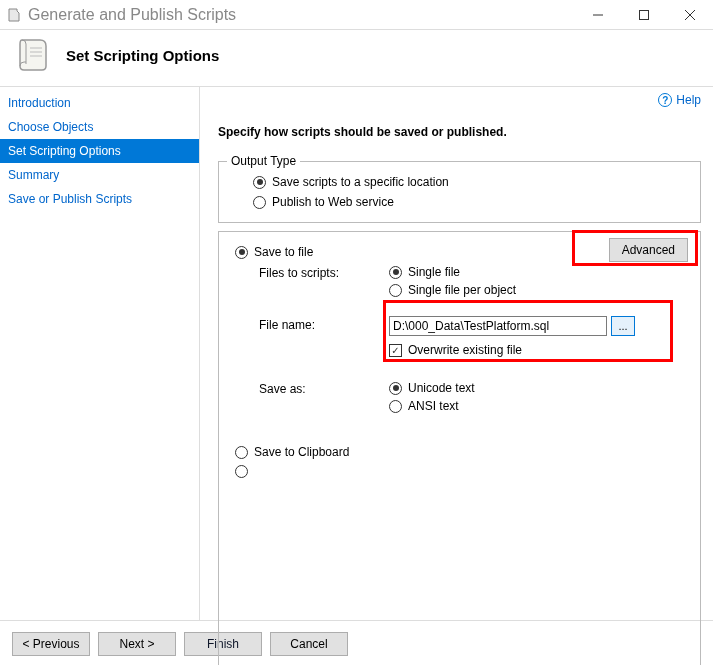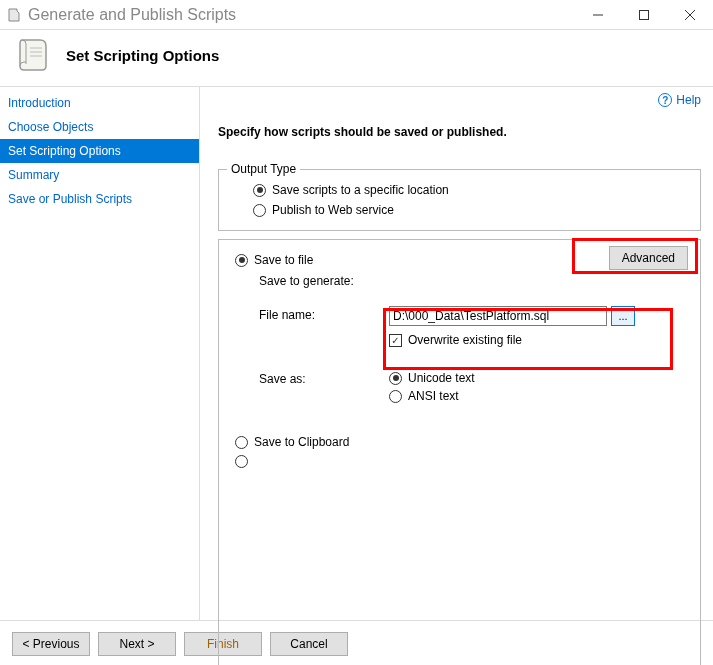--- a/index.html
+++ b/index.html
@@ -90,21 +90,21 @@
       border-radius: 50%;
       display: flex; align-items: center; justify-content: center;
       color: #0078d7;
       font-size: 10px;
       font-weight: bold;
     }
     .subtitle {
       font-weight: bold;
       font-size: 12px;
       margin-top: 30px;
-      margin-bottom: 30px;
+      margin-bottom: 22px;
     }
     
     .fieldset {
       border: 1px solid #bbb;
       padding: 10px 12px 10px 12px;
       margin-bottom: 8px;
       position: relative;
     }
     .fieldset-legend {
       position: absolute;
@@ -213,21 +213,21 @@
     .footer-btn {
       height: 24px;
       width: 78px;
       border: 1px solid #adadad;
       background: #e1e1e1;
       font-size: 12px;
       cursor: pointer;
       font-family: inherit;
     }
     .footer-btn.disabled {
-      color: #a16207;
+      color: #0f172a;
       cursor: default;
     }
     .main-fieldset {
       height: 448px;
     }
   </style>
 </head>
 <body>
 
 <div class="titlebar">
@@ -306,21 +306,31 @@
       <div class="redbox-2"></div>
 
       <div class="radio-row top-level">
         <span class="radio checked"></span>
         <span>Save to file</span>
       </div>
 
       <button class="advanced-btn">Advanced</button>
 
       <div class="option-grid">
-        <div class="option-label">Save to generate:</div>
+        <div class="option-label">Files to scripts:</div>
+        <div class="sub-options">
+          <div class="sub-radio-row">
+            <span class="radio checked"></span>
+            <span>Single file</span>
+          </div>
+          <div class="sub-radio-row">
+            <span class="radio"></span>
+            <span>Single file per object</span>
+          </div>
+        </div>
 
         <div style="height:10px; grid-column: 1 / span 2;"></div>
 
         <div class="option-label">File name:</div>
         <div class="sub-options">
           <div class="input-row">
             <input class="textfield" value="D:\000_Data\TestPlatform.sql" style="">
             <button class="browse-btn">...</button>
           </div>
           <div class="sub-radio-row" style="margin-top:4px;">

